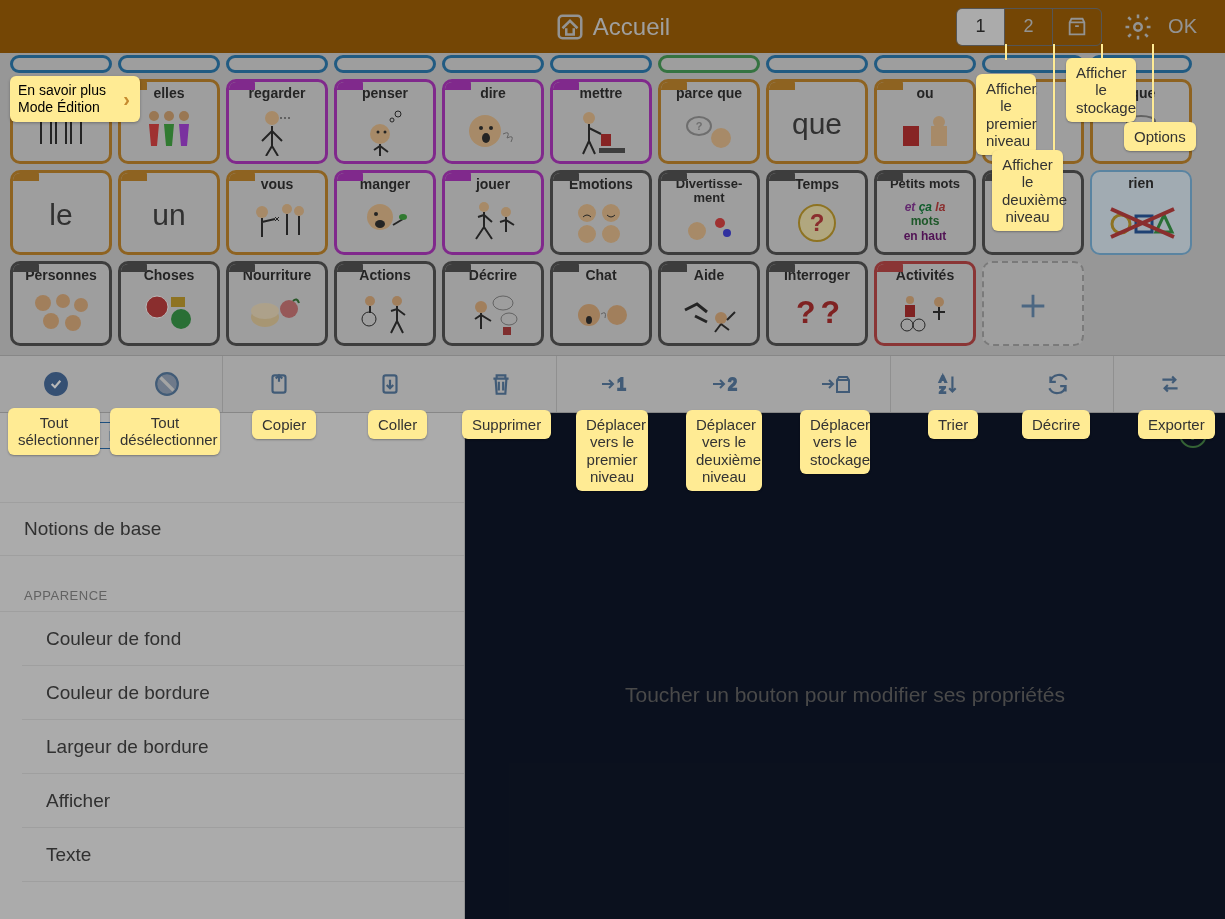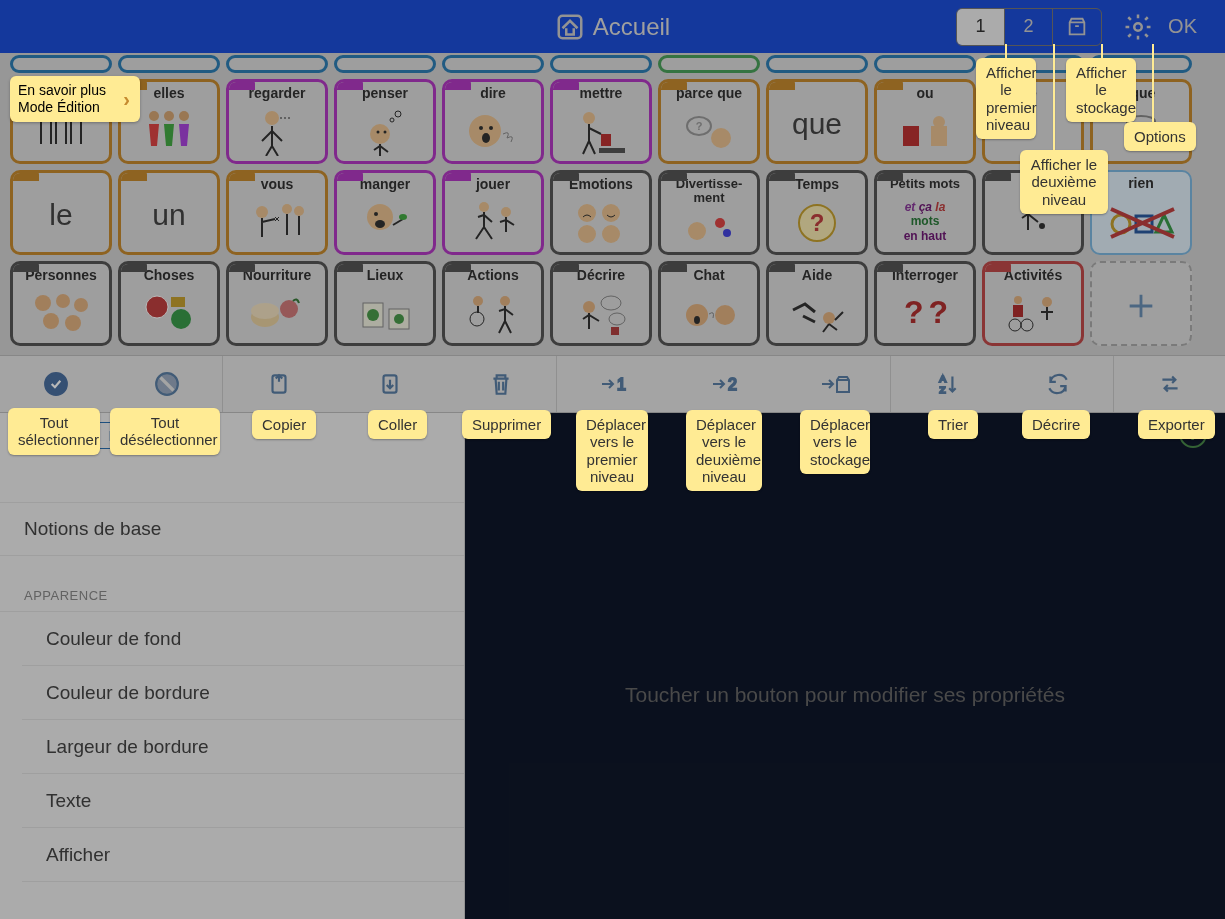--- a/index.html
+++ b/index.html
@@ -1,21 +1,21 @@
 <!DOCTYPE html>
 <html><head>
 <meta charset="utf-8">
 <style>
   * { box-sizing: border-box; margin: 0; padding: 0; font-family: -apple-system, Helvetica, Arial, sans-serif; }
   html, body { width: 1225px; height: 919px; overflow: hidden; background: #e5e5e5; }
 
   
   .topbar {
     position: absolute; top:0; left:0; right:0; height:53px;
-    background:#1d4ed8; color:#ddd; display:flex; align-items:center; justify-content:center;
+    background:#a16207; color:#ddd; display:flex; align-items:center; justify-content:center;
   }
   .topbar .title { display:flex; align-items:center; gap:8px; font-size:24px; color:#ddd;}
   .topbar .right { position:absolute; right:10px; display:flex; align-items:center; gap:0; }
   .seg { display:flex; border:1px solid #777; border-radius:6px; overflow:hidden; margin-right:10px;}
   .seg div { width:48px; height:36px; display:flex; align-items:center; justify-content:center; font-size:18px; color:#ccc; border-right:1px solid #777;}
   .seg div.active { background:#eee; color:#333; }
   .seg div:last-child { border-right:none;}
   .gear { width:36px; height:36px; display:flex; align-items:center; justify-content:center; margin:0 8px;}
   .ok { font-size:20px; color:#ccc; margin-left:4px; margin-right:18px;}
 
@@ -348,21 +348,21 @@
           <svg width="55" height="50">
             <circle cx="27" cy="26" r="18" fill="#f5e8b0" stroke="#c5a030" stroke-width="2"></circle>
             <text x="27" y="34" font-size="24" text-anchor="middle" fill="#c04040" font-weight="bold">?</text>
           </svg>
         </div>
       </div>
     <div class="cell folder small-text">
         <span class="tab"></span>
         <span class="lbl">Petits mots</span>
         <div class="pic" style="flex-direction:column; font-size:12px; line-height:1.2;">
-          <div style="color:#8a3a9a;font-style:italic"><span style="color:#8a3a9a">et</span> <span style="color:#701a75;font-weight:bold">ça</span> <span style="color:#c04040;font-style:italic">la</span></div>
+          <div style="color:#8a3a9a;font-style:italic"><span style="color:#8a3a9a">et</span> <span style="color:#15803d;font-weight:bold">ça</span> <span style="color:#c04040;font-style:italic">la</span></div>
           <div style="color:#2a7a3a;font-weight:bold">mots</div>
           <div style="color:#701a75;font-weight:bold">en haut</div>
         </div>
       </div>
     <div class="cell folder">
         <span class="tab"></span>
         <div class="pic">
           <svg width="50" height="45">
             <circle cx="20" cy="12" r="7" fill="#e8c090"></circle>
             <path d="M20 19 L20 38 M14 26 L20 22 L30 30" stroke="#333" stroke-width="2" fill="none"></path>
@@ -412,32 +412,20 @@
       </div>
     <div class="cell folder">
         <span class="tab"></span>
         <span class="lbl">Nourriture</span>
         <div class="pic">
           <svg width="65" height="48">
             <ellipse cx="20" cy="28" rx="14" ry="10" fill="#e8d0a0"></ellipse>
             <ellipse cx="20" cy="22" rx="14" ry="8" fill="#f0e0c0"></ellipse>
             <circle cx="44" cy="20" r="9" fill="#d07a7a"></circle>
             <path d="M48 12 Q52 8 54 14" stroke="#3a7a3a" stroke-width="2" fill="none"></path>
-          </svg>
-        </div>
-      </div>
-    <div class="cell folder">
-        <span class="tab"></span>
-        <span class="lbl">Lieux</span>
-        <div class="pic">
-          <svg width="60" height="48">
-            <rect x="8" y="14" width="20" height="24" fill="#f0f0e0" stroke="#888"></rect>
-            <circle cx="18" cy="26" r="6" fill="#4a9a4a"></circle>
-            <rect x="34" y="20" width="20" height="20" fill="#f0f0e0" stroke="#888"></rect>
-            <circle cx="44" cy="30" r="5" fill="#4a9a4a"></circle>
           </svg>
         </div>
       </div>
     <div class="cell folder">
         <span class="tab"></span>
         <span class="lbl">Actions</span>
         <div class="pic">
           <svg width="60" height="48">
             <circle cx="15" cy="12" r="5" fill="#e0b080"></circle>
             <circle cx="14" cy="30" r="7" fill="none" stroke="#333"></circle>
@@ -601,43 +589,43 @@
         <div class="off">Dossier</div>
       </div>
     </div>
     <div style="height:44px"></div>
     <div class="listitem full">Notions de base</div>
     <div class="secthdr">APPARENCE</div>
     <div style="border-top:1px solid #ddd; margin-left:0"></div>
     <div class="listitem">Couleur de fond</div>
     <div class="listitem">Couleur de bordure</div>
     <div class="listitem">Largeur de bordure</div>
+    <div class="listitem">Afficher</div>
     <div class="listitem">Texte</div>
-    <div class="listitem">Afficher</div>
   </div>
   <div class="rightpanel">
     <div class="msg">Toucher un bouton pour modifier ses propriétés</div>
   </div>
 </div>
 <div class="helpbtn">?</div>
 
 <div class="dim"></div>
 
 <div class="learnmore">
   <span>En savoir plus Mode Édition</span>
   <span class="chev">›</span>
 </div>
 
 <div class="tipline" style="left:1005px; top:44px; height:16px;"></div>
 <div class="tipline" style="left:1053px; top:44px; height:108px;"></div>
 <div class="tipline" style="left:1101px; top:44px; height:16px;"></div>
 <div class="tipline" style="left:1152px; top:44px; height:78px;"></div>
 
-<div class="tip" style="left:976px; top:58px; width:60px">Afficher le premier niveau</div>
-<div class="tip" style="left:1020px; top:150px; width:88px">Afficher le deuxième niveau</div>
+<div class="tip" style="left:976px; top:74px; width:60px">Afficher le premier niveau</div>
+<div class="tip" style="left:992px; top:150px; width:71px">Afficher le deuxième niveau</div>
 <div class="tip" style="left:1066px; top:58px; width:70px">Afficher le stockage</div>
 <div class="tip" style="left:1124px; top:122px;">Options</div>
 
 <div class="tip" style="left:8px; top:408px; width:92px">Tout sélectionner</div>
 <div class="tip" style="left:110px; top:408px; width:110px">Tout désélectionner</div>
 <div class="tip" style="left:252px; top:410px;">Copier</div>
 <div class="tip" style="left:368px; top:410px;">Coller</div>
 <div class="tip" style="left:462px; top:410px;">Supprimer</div>
 <div class="tip" style="left:576px; top:410px; width:72px">Déplacer vers le premier niveau</div>
 <div class="tip" style="left:686px; top:410px; width:76px">Déplacer vers le deuxième niveau</div>

